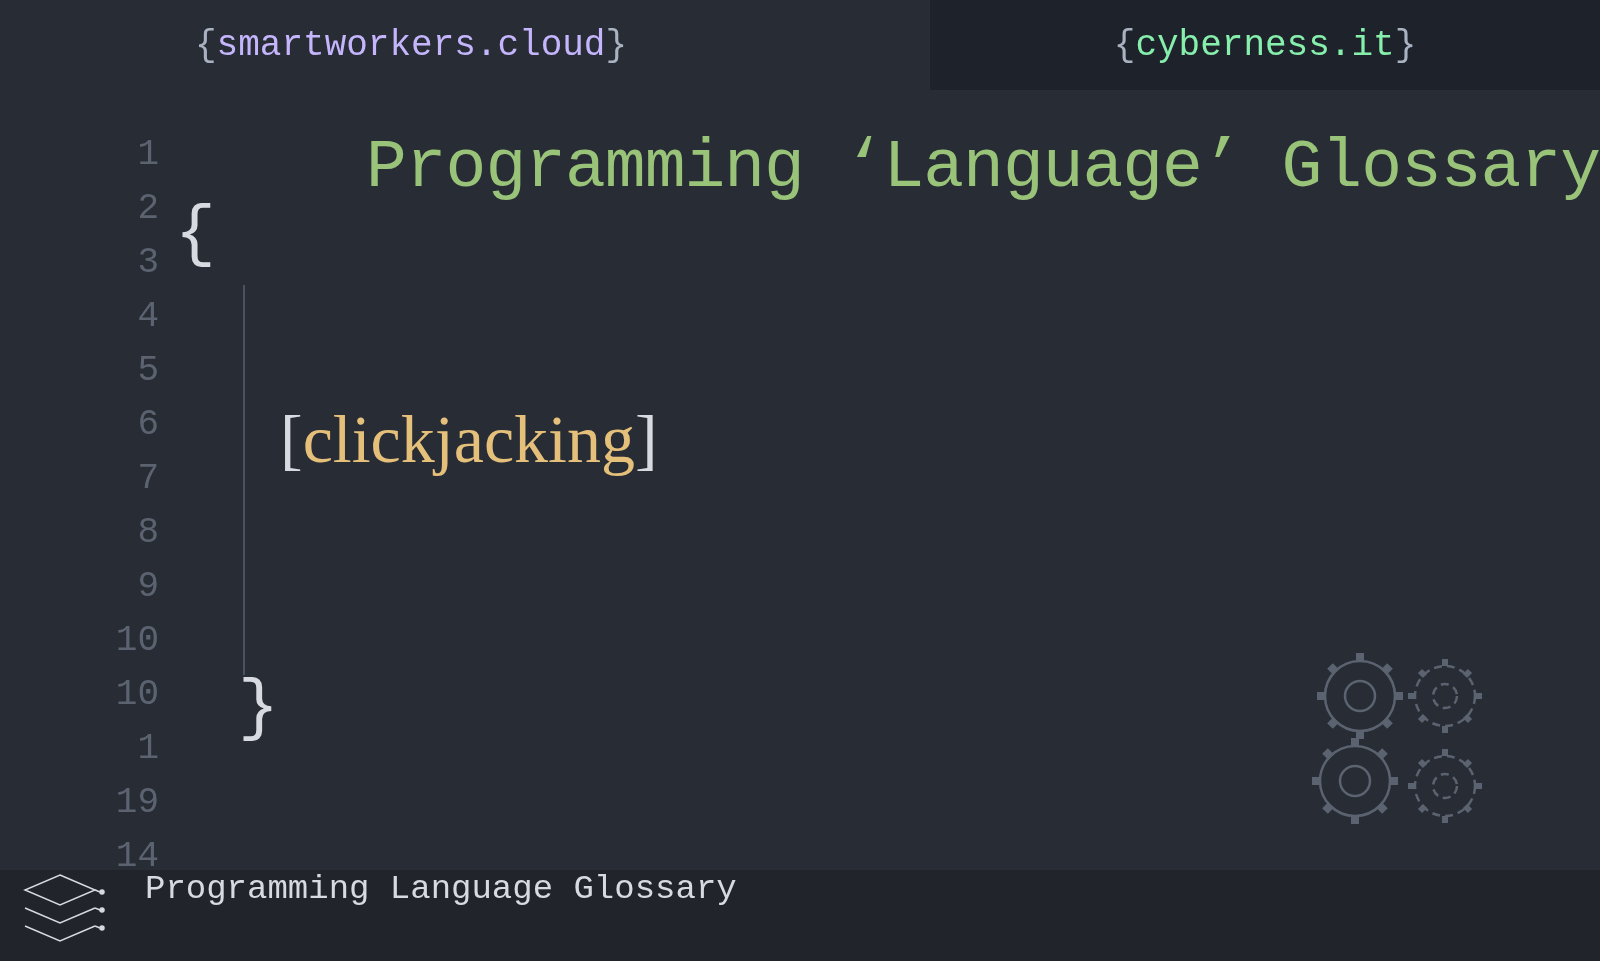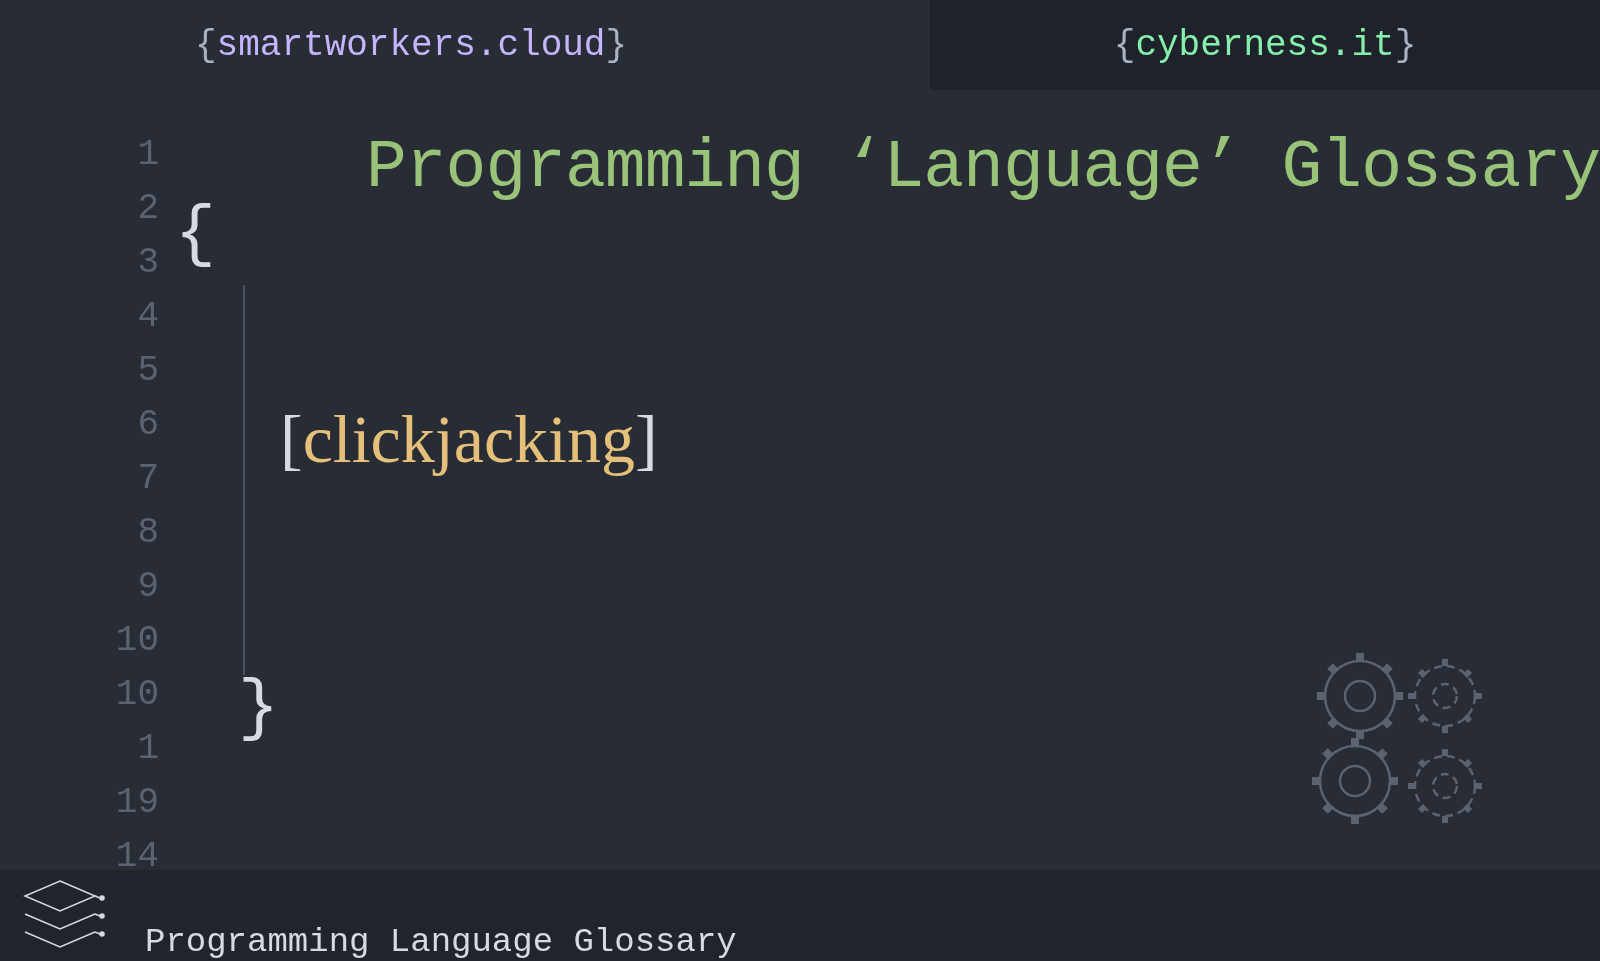--- a/index.html
+++ b/index.html
@@ -118,21 +118,21 @@
       height: 200px;
     }
     .footer {
       position: absolute;
       bottom: 0;
       left: 0;
       right: 0;
       height: 91px;
       background: #21252b;
       display: flex;
-      align-items: flex-end;
+      align-items: flex-start;
       padding-left: 20px;
     }
     .layers-icon {
       width: 95px;
       height: 85px;
       margin-right: 30px;
     }
     .footer-text {
       color: #d7dae0;
       font-size: 34px;

